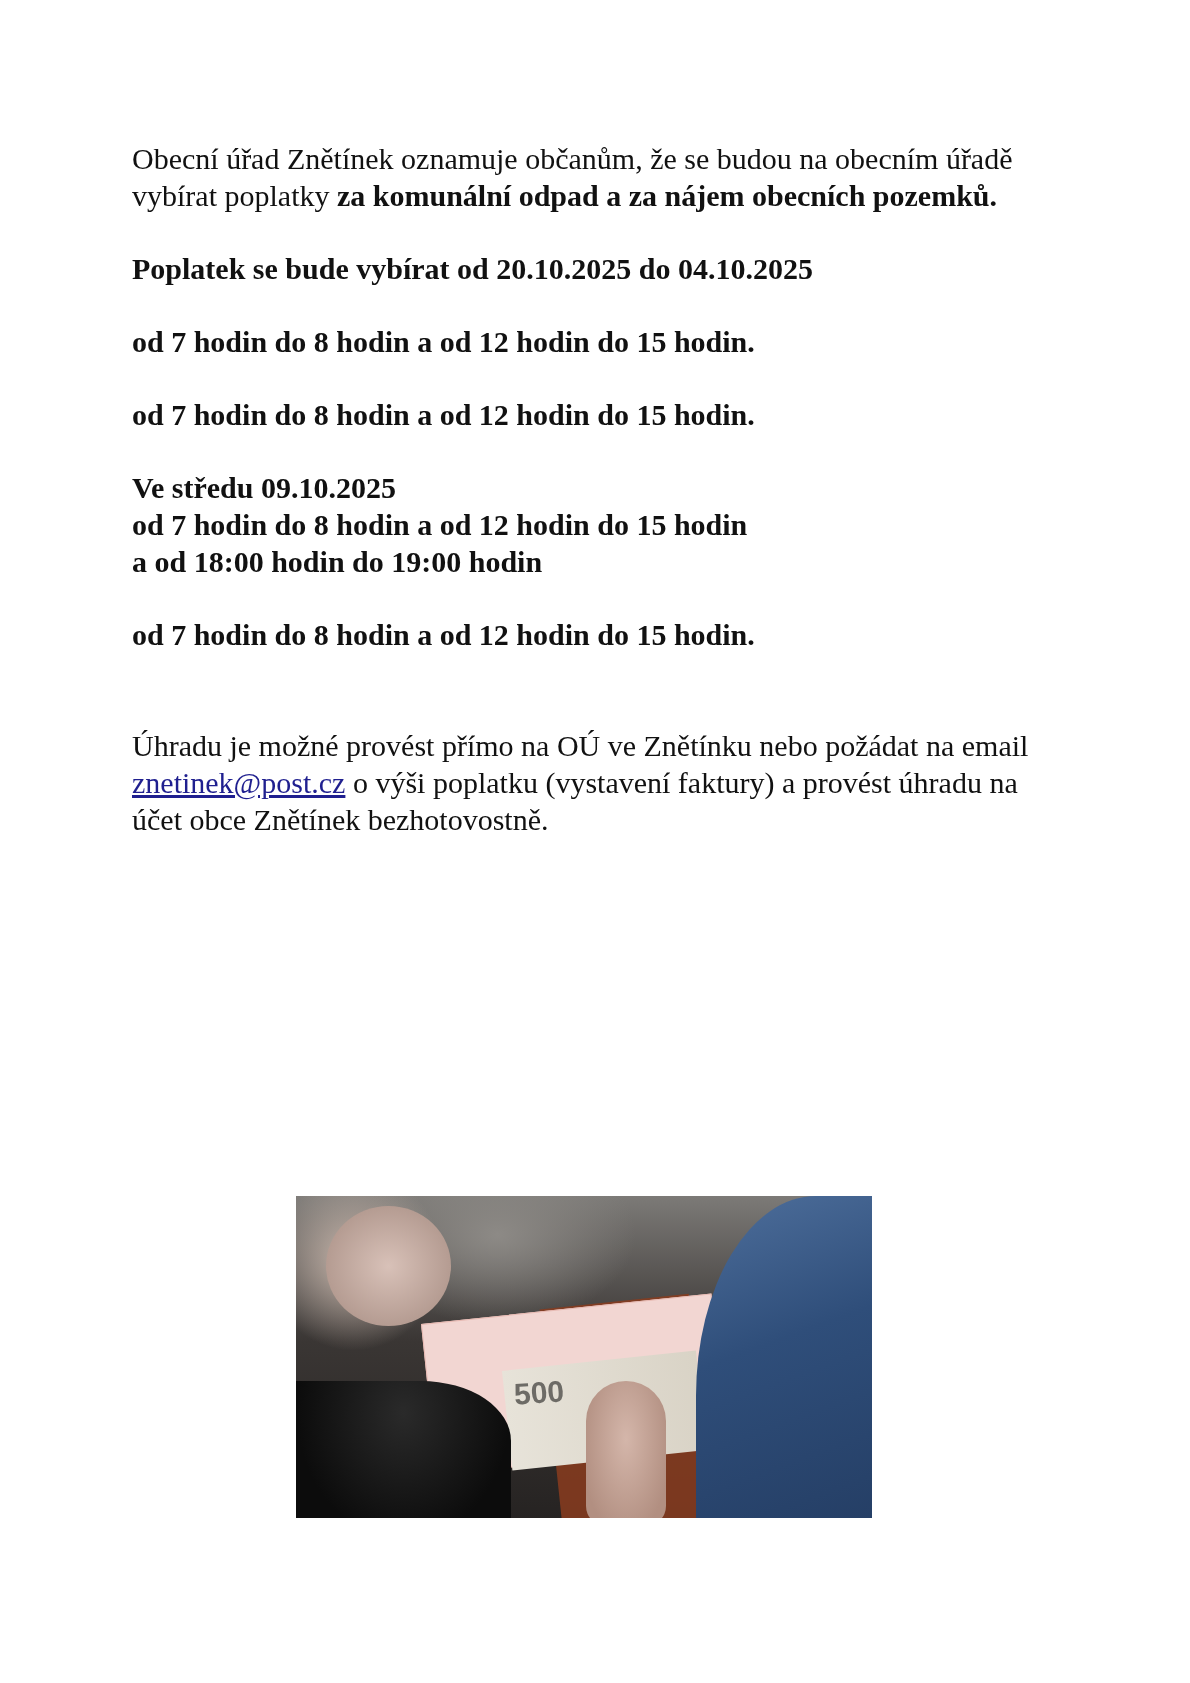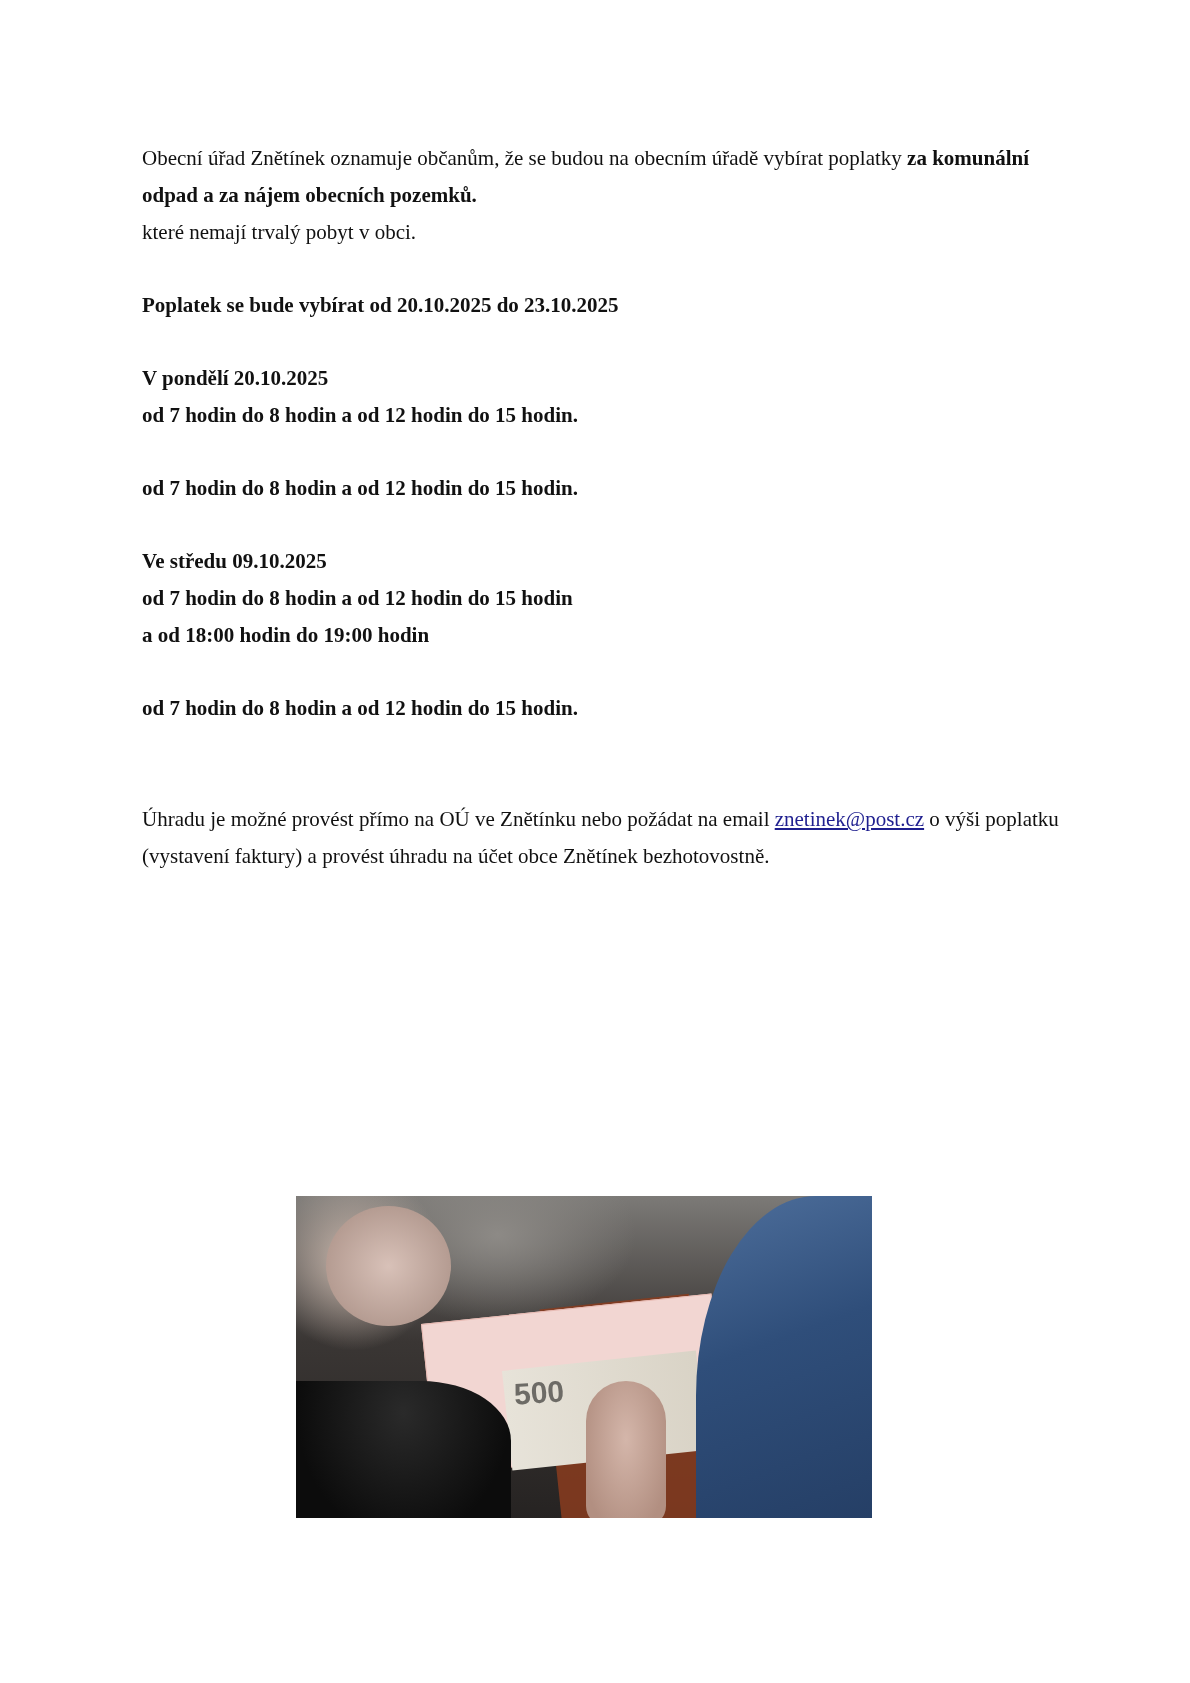--- a/index.html
+++ b/index.html
@@ -1,20 +1,20 @@
 <!DOCTYPE html>
 <html><head>
   <meta charset="utf-8">
   <style>
     html, body { margin: 0; padding: 0; background: #ffffff; }
     body { width: 1190px; height: 1683px; position: relative; overflow: hidden; }
     .page {
-      position: absolute; left: 142px; top: 140px; width: 940px;
+      position: absolute; left: 132px; top: 140px; width: 940px;
       font-family: "Liberation Serif", "DejaVu Serif", serif;
-      font-size: 21px; line-height: 37px; color: #111111;
+      font-size: 30px; line-height: 37px; color: #111111;
     }
     .p { margin: 0; }
     .b { font-weight: bold; }
     .gap-sm { height: 36px; }
     .gap-2 { height: 74px; }
     a.email { color: #1f1f8f; text-decoration: underline; }
     .photo {
       position: absolute; left: 296px; top: 1196px; width: 576px; height: 322px;
       overflow: hidden;
       background:
@@ -63,28 +63,26 @@
     }
     .photo > * { position: absolute; }
   </style>
 </head>
 <body>
 
 <div class="page">
   <p class="p">
     <span>Obecní úřad Znětínek oznamuje občanům, že se budou na obecním úřadě vybírat poplatky </span><span class="b">za komunální odpad a za nájem obecních pozemků.</span>
   </p>
-  <p class="p">které nemají trvalý pobyt v obci.</p>
 
   <div class="gap-sm"></div>
-  <p class="p b">Poplatek se bude vybírat od 20.10.2025 do 23.10.2025</p>
+  <p class="p b">Poplatek se bude vybírat od 20.10.2025 do 04.10.2025</p>
 
   <div class="gap-sm"></div>
   <div>
-    <p class="p b">V pondělí 20.10.2025</p>
     <p class="p b">od 7 hodin do 8 hodin a od 12 hodin do 15 hodin.</p>
   </div>
 
   <div class="gap-sm"></div>
   <div>
     <p class="p b">od 7 hodin do 8 hodin a od 12 hodin do 15 hodin.</p>
   </div>
 
   <div class="gap-sm"></div>
   <div>

